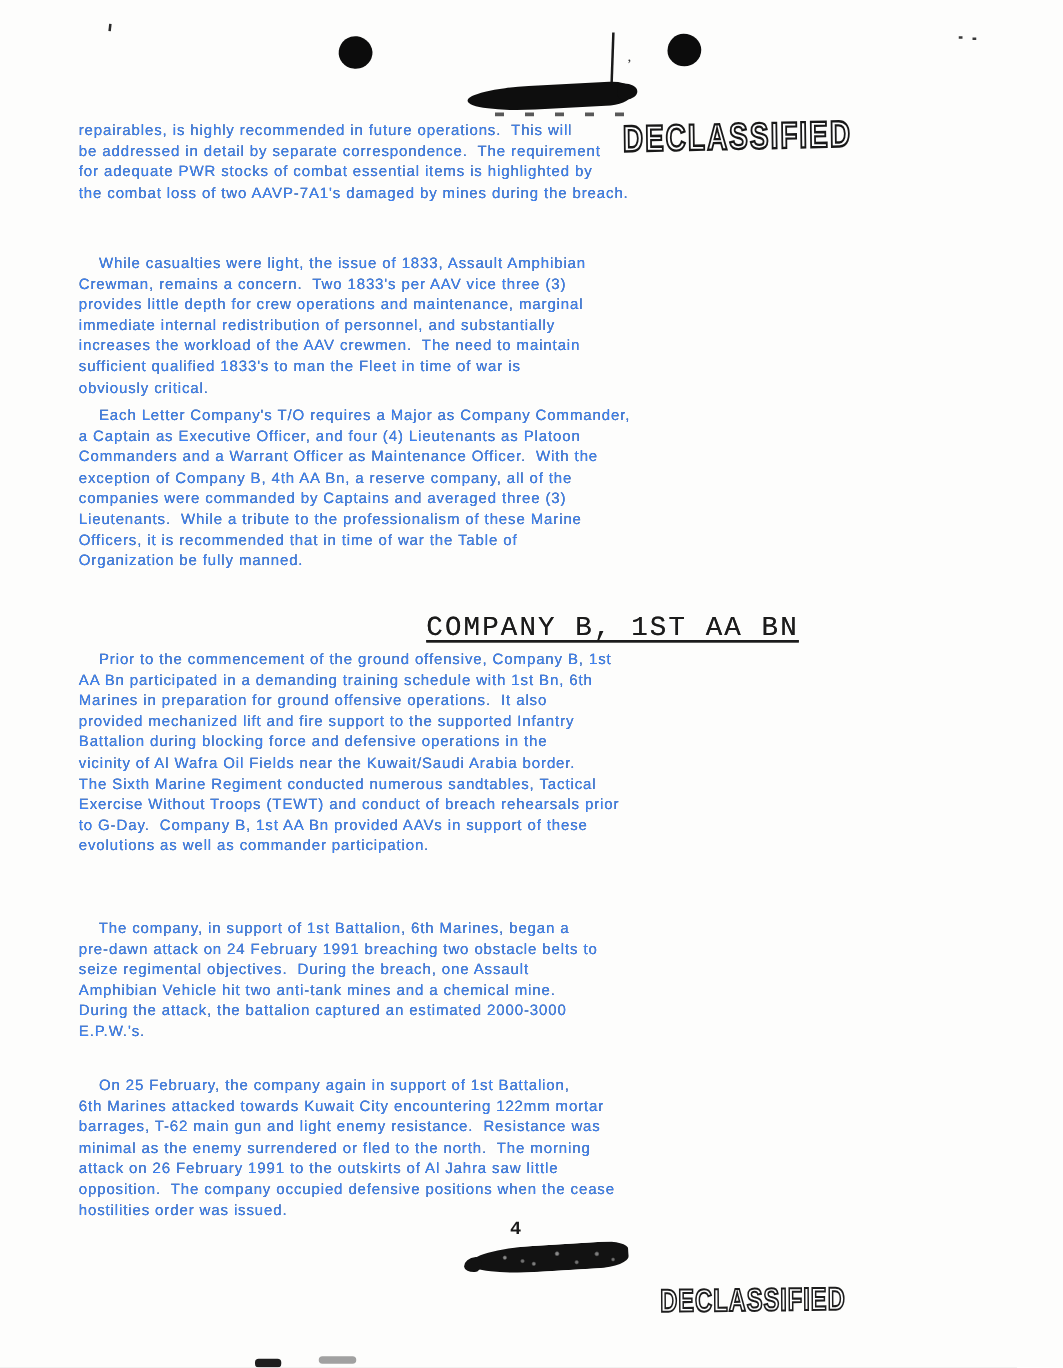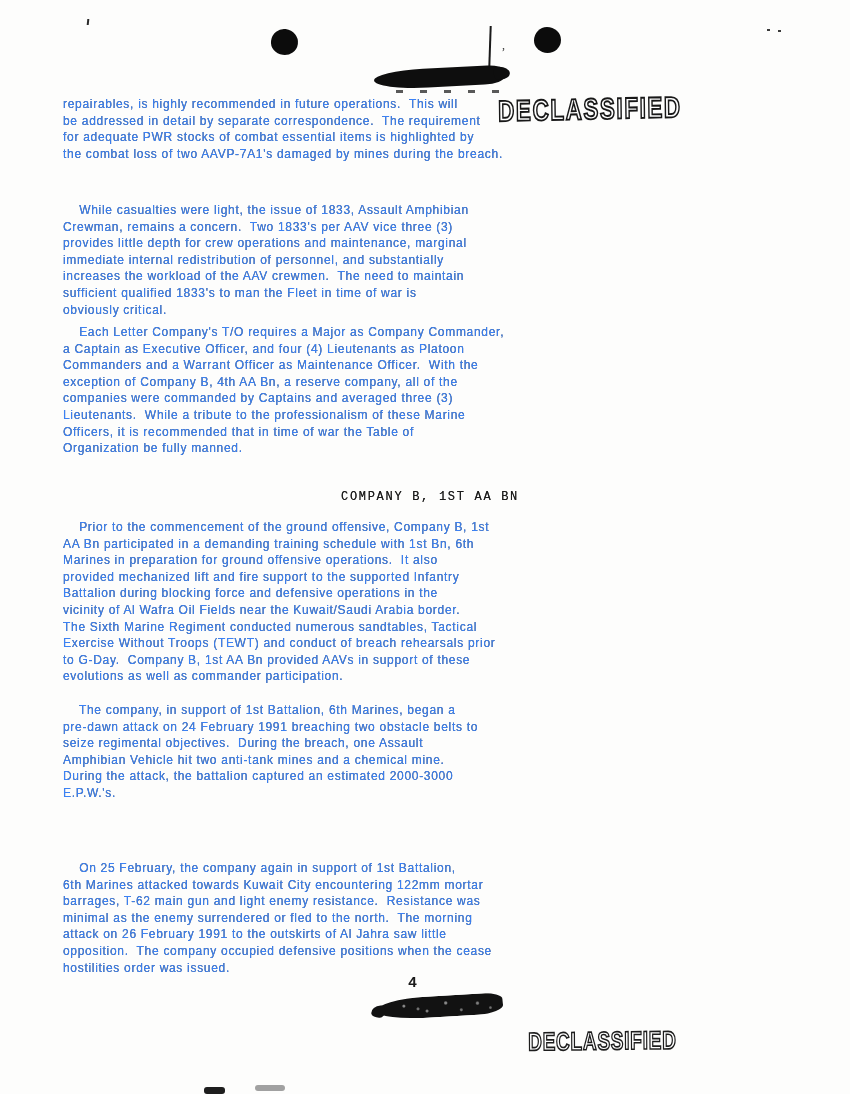--- a/index.html
+++ b/index.html
@@ -26,24 +26,25 @@
     color: #3b82f6;
     text-shadow: 0 0 0.4px rgba(10,10,10,0.75);
   }
 
   .section-heading {
     position: absolute;
     left: 341px;
     top: 490px;
     white-space: pre;
     font-family: "Liberation Mono", monospace;
-    font-size: 12px;
+    font-size: 22px;
     letter-spacing: 1.7px;
     color: #1b1b1b;
     text-shadow: 0 0 0.4px rgba(10,10,10,0.75);
+    text-decoration: underline;
     text-decoration-thickness: 1.5px;
     text-underline-offset: 4px;
   }
 
   
   .hole {
     position: absolute;
     width: 27px;
     height: 26px;
     background: #0c0c0c;
@@ -224,21 +225,21 @@
   <div class="typed" style="top:519px">    Prior to the commencement of the ground offensive, Company B, 1st
 AA Bn participated in a demanding training schedule with 1st Bn, 6th
 Marines in preparation for ground offensive operations.  It also
 provided mechanized lift and fire support to the supported Infantry
 Battalion during blocking force and defensive operations in the
 vicinity of Al Wafra Oil Fields near the Kuwait/Saudi Arabia border.
 The Sixth Marine Regiment conducted numerous sandtables, Tactical
 Exercise Without Troops (TEWT) and conduct of breach rehearsals prior
 to G-Day.  Company B, 1st AA Bn provided AAVs in support of these
 evolutions as well as commander participation.</div>
-  <div class="typed" style="top:702px">    The company, in support of 1st Battalion, 6th Marines, began a
+  <div class="typed" style="top:734px">    The company, in support of 1st Battalion, 6th Marines, began a
 pre-dawn attack on 24 February 1991 breaching two obstacle belts to
 seize regimental objectives.  During the breach, one Assault
 Amphibian Vehicle hit two anti-tank mines and a chemical mine.
 During the attack, the battalion captured an estimated 2000-3000
 E.P.W.'s.</div>
   <div class="typed" style="top:860px">    On 25 February, the company again in support of 1st Battalion,
 6th Marines attacked towards Kuwait City encountering 122mm mortar
 barrages, T-62 main gun and light enemy resistance.  Resistance was
 minimal as the enemy surrendered or fled to the north.  The morning
 attack on 26 February 1991 to the outskirts of Al Jahra saw little

